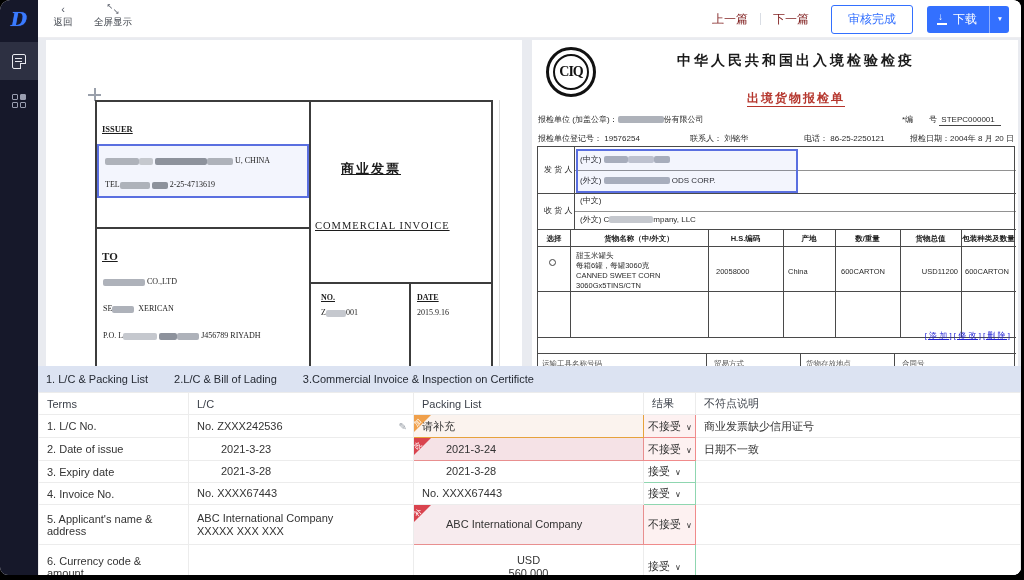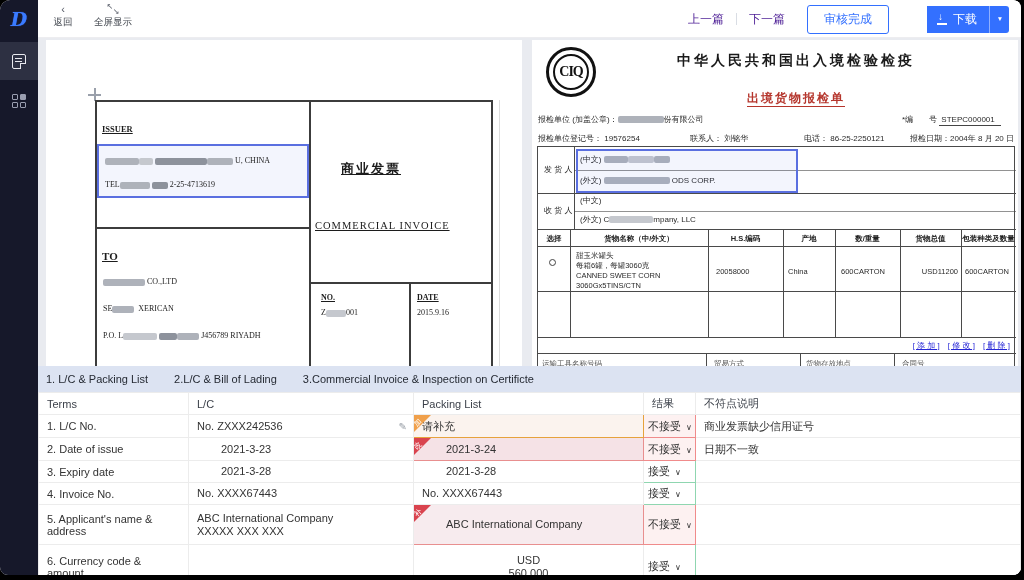--- a/index.html
+++ b/index.html
@@ -24,28 +24,28 @@
   
   .topbar { position:absolute; left:38px; top:0; right:0; height:38px; background:#fff; border-bottom:1px solid #ededf0; z-index:20; }
   .tb-left { position:absolute; left:8px; top:3px; display:flex; gap:14px; }
   .tb-tool { display:flex; flex-direction:column; align-items:center; justify-content:center; cursor:pointer; color:#4e5360; min-width:34px; }
   .tb-tool .glyph { font-size:11px; line-height:13px; height:13px; color:#555a66; }
   .tb-tool .lbl { font-size:9.5px; line-height:12px; color:#42474f; white-space:nowrap; }
   .expand-glyph { position:relative; width:13px; height:13px; }
   .expand-glyph span { position:absolute; font-size:8px; color:#555a66; line-height:8px; }
   .expand-glyph .nw { left:0; top:0; } .expand-glyph .se { right:0; bottom:0; }
   .tb-right { position:absolute; right:12px; top:0; height:38px; display:flex; align-items:center; gap:14px; }
-  .pager { display:flex; align-items:center; gap:4px; font-size:12px; color:#4c1d95;margin-left:43px; }
+  .pager { display:flex; align-items:center; gap:4px; font-size:12px; color:#7f1d1d;margin-left:43px; }
   .pager .pg { padding:0 8px; cursor:pointer; white-space:nowrap; }
   .pager .sep { width:1px; height:12px; background:#d9dde4; }
   .btn-outline { border:1px solid #3370ff; color:#3370ff; background:#fff; font-size:12px; border-radius:3px;
                  padding:5px 16px; cursor:pointer; white-space:nowrap; }
   .btn-split { display:flex; border-radius:3px; overflow:hidden; }
   .btn-primary { background:#3370ff; color:#fff; font-size:12px; padding:5px 12px 5px 10px; cursor:pointer;
-                 display:flex; align-items:center; gap:6px; white-space:nowrap; border:none;margin-left:24px; }
+                 display:flex; align-items:center; gap:6px; white-space:nowrap; border:none; }
   .dl-ic { position:relative; width:10px; height:11px; display:inline-block; }
   .dl-ic::before { content:"↓"; position:absolute; left:1px; top:-3px; font-size:10px; color:#fff; }
   .dl-ic::after { content:""; position:absolute; left:0; bottom:0; width:10px; height:1.5px; background:#fff; }
   .btn-caret { background:#3370ff; color:#fff; width:20px; display:flex; align-items:center; justify-content:center;
                border-left:1px solid rgba(255,255,255,.45); cursor:pointer; font-size:8px; }
 
   
   .main { position:absolute; left:38px; top:38px; right:0; bottom:0; background:#e9ebf0; }
   .pane { position:absolute; top:2px; background:#fff; overflow:hidden; }
   .pane-left  { left:8px;  width:476px; height:500px; }
@@ -299,21 +299,21 @@
               <div>每箱6罐，每罐3060克</div>
               <div>CANNED SWEET CORN</div>
               <div>3060Gx5TINS/CTN</div>
             </div>
         <div class="rtxt" style="left:178px;top:120px;font-size:7.5px">20058000</div>
         <div class="rtxt" style="left:250px;top:120px;font-size:7.5px">China</div>
         <div class="rtxt" style="left:303px;top:120px;font-size:7.5px">600CARTON</div>
         <div class="rtxt" style="left:368px;top:120px;font-size:7.5px;width:52px;text-align:right">USD11200</div>
         <div class="rtxt" style="left:427px;top:120px;font-size:7.5px">600CARTON</div>
 
-        <div id="goods-actions" style="position:absolute;right:4px;top:193px;display:flex;gap:8px">
+        <div id="goods-actions" style="position:absolute;right:4px;top:183px;display:flex;gap:2px">
               <span class="blue-link">[ 添 加 ]</span>
               <span class="blue-link">[ 修 改 ]</span>
               <span class="blue-link">[ 删 除 ]</span>
             </div>
 
         <div id="partial-row">
               <div class="rtxt g" style="left: 4px; top: 212px; font-size: 7.5px; text-align: center;">运输工具名称号码</div>
               <div class="rtxt g" style="left: 176px; top: 212px; font-size: 7.5px;">贸易方式</div>
               <div class="rtxt g" style="left: 268px; top: 212px; font-size: 7.5px;">货物存放地点</div>
               <div class="rtxt g" style="left: 364px; top: 212px; font-size: 7.5px;">合同号</div>

